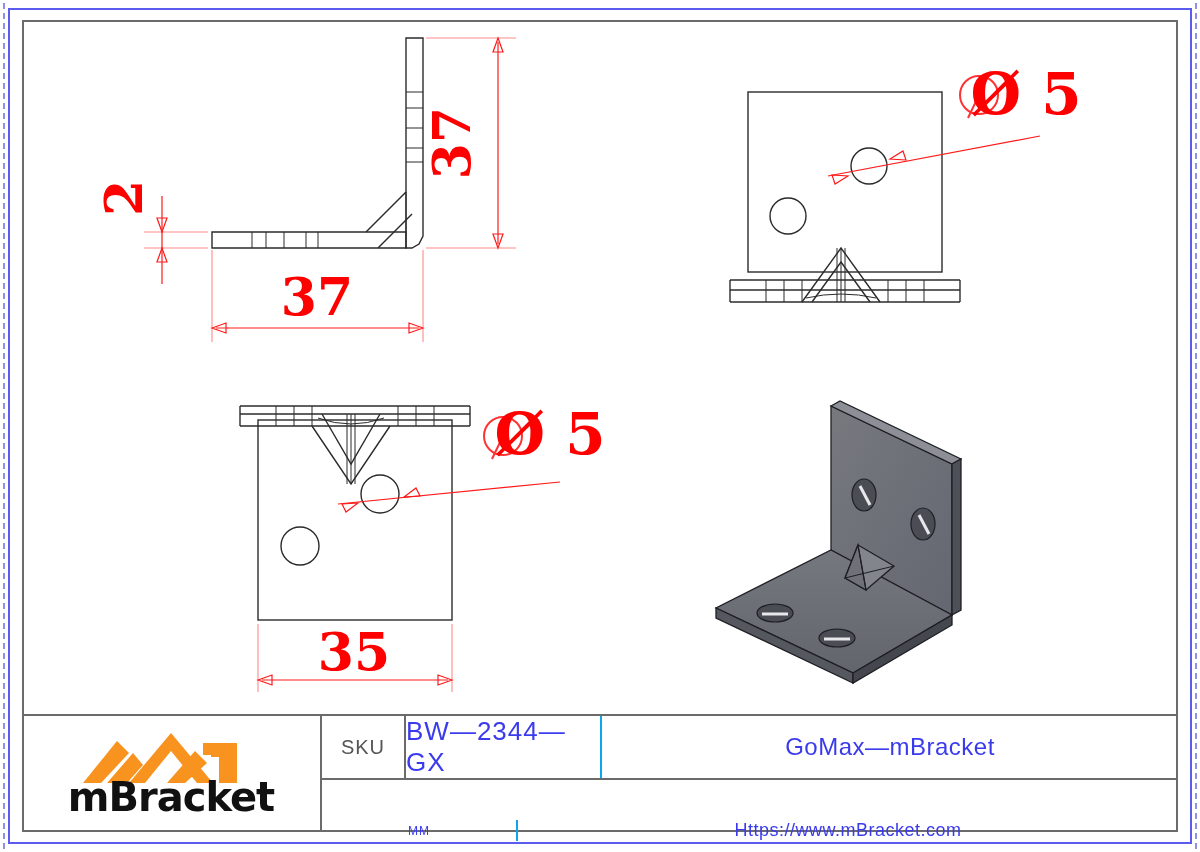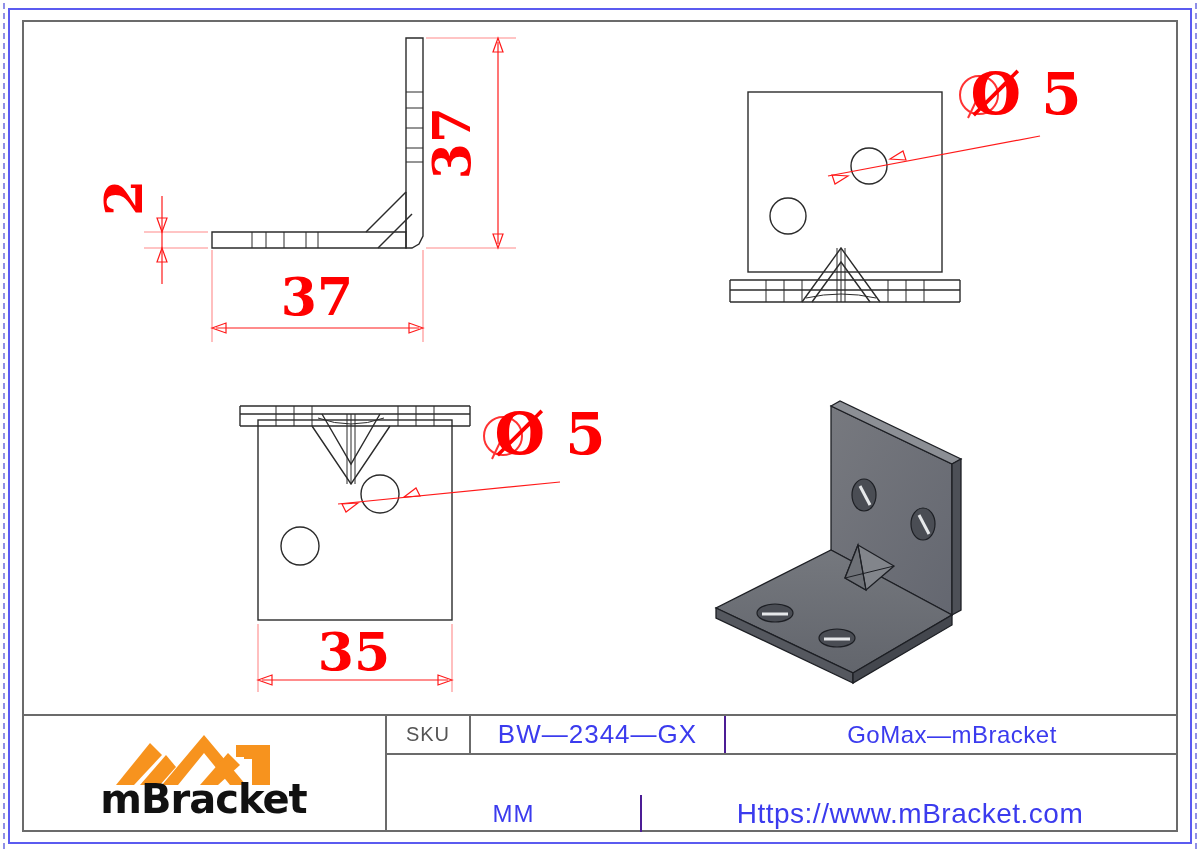--- a/index.html
+++ b/index.html
@@ -53,27 +53,26 @@
     position: absolute;
     left: 22px;
     top: 714px;
     width: 1156px;
     height: 118px;
     border-top: 2px solid #6b6b6b;
     box-sizing: border-box;
     display: flex;
   }
   .tb-logo-cell {
-    width: 365px;
+    width: 300px;
     border-right: 2px solid #6b6b6b;
     box-sizing: border-box;
     display: flex;
-    align-items: flex-end;
-    justify-content: center;
-    padding-bottom: 13px;
+    justify-content: center;
+    padding-bottom: 6px;
   }
   .tb-right {
     flex: 1;
     display: flex;
     flex-direction: column;
     gap: 40px;
   }
   .tb-row {
     flex: 1;
     display: flex;
@@ -87,44 +86,44 @@
     box-sizing: border-box;
     display: flex;
     align-items: center;
     justify-content: center;
     color: #555555;
     font-size: 20px;
     letter-spacing: 1px;
     font-family: "Liberation Sans", sans-serif;
   }
   .tb-value {
-    width: 255px;
-    border-right: 2px solid #4c1d95;
+    width: 196px;
+    border-right: 2px solid #0ea5e9;
     box-sizing: border-box;
     display: flex;
     align-items: center;
     justify-content: center;
     color: #3b3bee;
     font-size: 26px;
     letter-spacing: 1px;
   }
   .tb-value.small {
-    font-size: 24px;
+    font-size: 12px;
   }
   .tb-wide {
     flex: 1;
     display: flex;
     align-items: center;
     justify-content: center;
     color: #3b3bee;
     font-size: 24px;
     letter-spacing: 0.5px;
   }
   .tb-wide.url {
-    font-size: 28px;
+    font-size: 18px;
   }
 
   
   .logo-wrap {
     display: flex;
     flex-direction: column;
     align-items: center;
     justify-content: center;
   }
   .logo-text {

